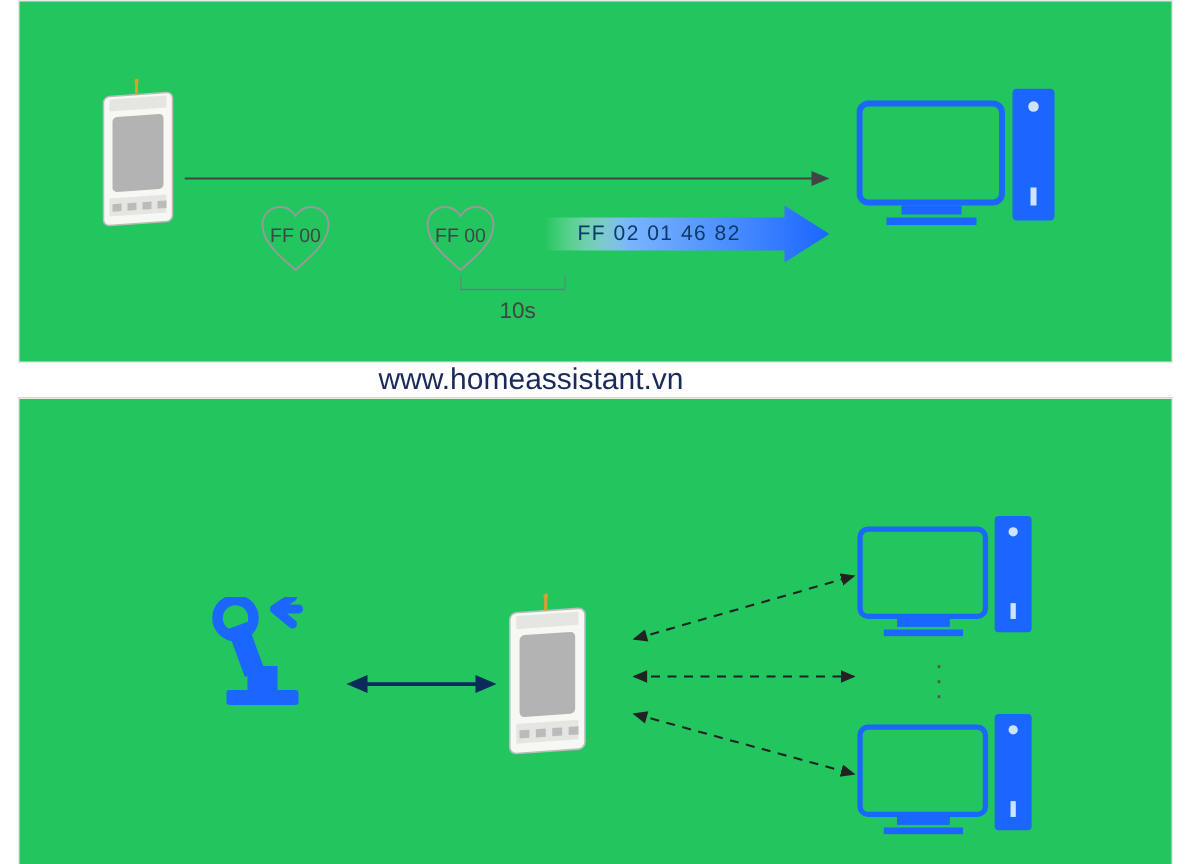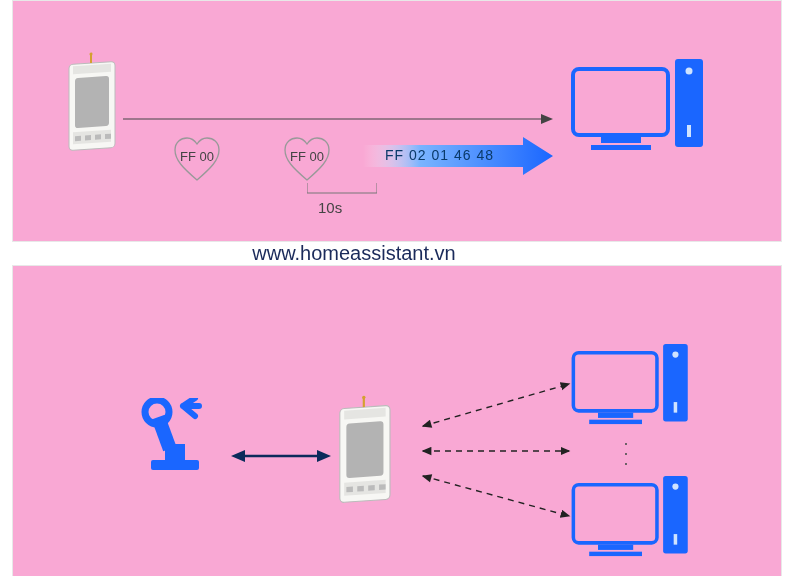--- a/index.html
+++ b/index.html
@@ -6,21 +6,21 @@
     margin: 0;
     padding: 0;
     width: 792px;
     height: 576px;
     background: #ffffff;
     font-family: Arial, sans-serif;
     position: relative;
   }
   .panel {
     position: absolute;
-    background: #f9a8d4;
+    background: #22c55e;
     border: 1px solid #e8e8e8;
   }
   .panel-top {
     left: 12px;
     top: 0px;
     width: 768px;
     height: 240px;
   }
   .panel-bottom {
     left: 12px;
@@ -109,33 +109,33 @@
   <div class="heart-label" style="left:160px; top:148px;">FF 00</div>
 
   <svg class="heart" style="left:270px; top:135px;" viewBox="0 0 48 48">
     <path d="M24 44 C10 32 2 24 2 14 C2 6 8 2 14 2 C19 2 22 5 24 8 C26 5 29 2 34 2 C40 2 46 6 46 14 C46 24 38 32 24 44 Z" fill="none" stroke="#999" stroke-width="1.3"></path>
   </svg>
   <div class="heart-label" style="left:270px; top:148px;">FF 00</div>
 
   <svg style="position:absolute; left:294px; top:182px; width:70px; height:20px;">
     <path d="M0 0 L0 10 L70 10 L70 0" fill="none" stroke="#777" stroke-width="1"></path>
   </svg>
-  <div class="timing-label" style="left:305px; top:198px;">10s</div>
+  <div class="timing-label" style="left:320px; top:198px;">10s</div>
 
   <svg style="position:absolute; left:350px; top:136px; width:190px; height:38px;">
     <defs>
       <linearGradient id="grad1" x1="0%" y1="0%" x2="100%" y2="0%">
         <stop offset="0%" stop-color="#ffffff" stop-opacity="0"></stop>
         <stop offset="30%" stop-color="#7ab4ff"></stop>
         <stop offset="100%" stop-color="#1a66ff"></stop>
       </linearGradient>
     </defs>
     <polygon points="0,8 160,8 160,0 190,19 160,38 160,30 0,30" fill="url(#grad1)"></polygon>
   </svg>
-  <div class="packet" style="left:372px; top:146px;">FF 02 01 46 48</div>
+  <div class="packet" style="left:372px; top:146px;">FF 02 01 46 82</div>
 
   <svg class="computer" style="left:558px; top:58px; width:135px; height:100px;" viewBox="0 0 135 100">
     <rect x="2" y="10" width="95" height="66" rx="6" fill="none" stroke="#1a66ff" stroke-width="4"></rect>
     <rect x="30" y="78" width="40" height="6" fill="#1a66ff"></rect>
     <rect x="20" y="86" width="60" height="5" fill="#1a66ff"></rect>
     <rect x="104" y="0" width="28" height="88" rx="3" fill="#1a66ff"></rect>
     <circle cx="118" cy="12" r="3.5" fill="#cfe3ff"></circle>
     <rect x="116" y="66" width="4" height="12" fill="#cfe3ff"></rect>
   </svg>
 

